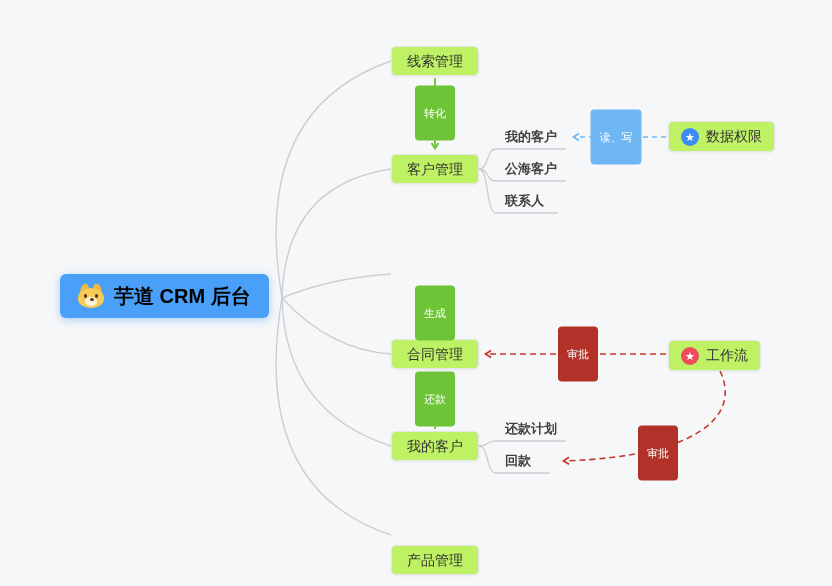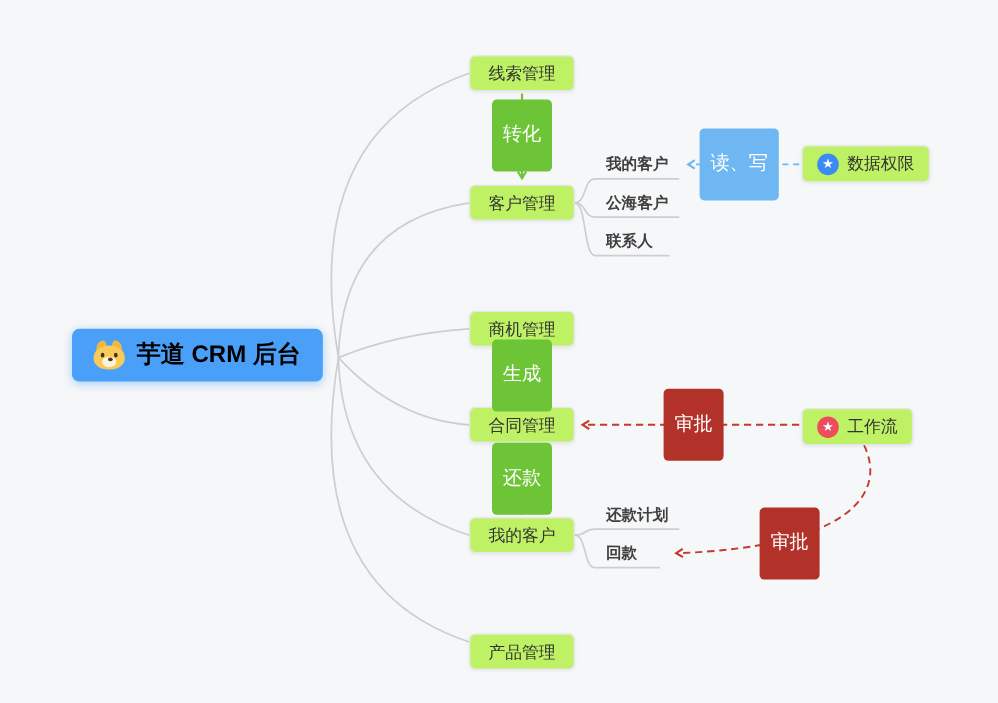--- a/index.html
+++ b/index.html
@@ -24,21 +24,21 @@
                background:var(--root_bg); border:none; border-radius:6px; padding:9px 18px;
                color:#000000; font-size:20px; font-weight:bold; line-height:1.3;
                box-shadow:0 2px 8px rgba(74,159,249,.45); }
 
   .side-node { display:inline-flex; align-items:center; gap:7px; padding:5px 12px;
                height:31px; font-size:14px; }
 
   .sub-label { position:absolute; z-index:2; font-size:13px; color:#404040; white-space:nowrap;font-weight:bold; }
 
   .badge { position:absolute; z-index:3; transform:translate(-50%,-50%); color:#fff;
-           font-size:16px; line-height:1; padding:22px 9px; border-radius:4px; white-space:nowrap; }
+           font-size:11px; line-height:1; padding:22px 9px; border-radius:4px; white-space:nowrap; }
   .badge.green { background:var(--green); }
   .badge.blue  { background:var(--blue);text-align:right; }
   .badge.red   { background:var(--red_badge); }
 
   .star-circle { width:18px; height:18px; border-radius:50%; color:#fff; font-size:11px;
                  line-height:18px; text-align:center; flex:0 0 auto; }
   .star-circle.blue { background:var(--star_blue); }
   .star-circle.red  { background:var(--star_red); }
 
   
@@ -118,24 +118,23 @@
         <span class="snout"></span>
       <span class="eye l"></span>
         <span class="eye r"></span>
         <span class="nose"></span>
     </span>
     <span>芋道 CRM 后台</span>
   </div>
 
   <div class="node module" style="top:46px">线索管理</div>
   <div class="node module" style="top:154px">客户管理</div>
-  <div class="node module" style="top:259px">商机管理</div>
   <div class="node module" style="top:339px">合同管理</div>
   <div class="node module" style="top:431px">我的客户</div>
-  <div class="node module" style="top:528px">产品管理</div>
+  <div class="node module" style="top:545px">产品管理</div>
 
   <span class="sub-label" style="left:505px; top:128px">我的客户</span>
   <span class="sub-label" style="left:505px; top:160px">公海客户</span>
   <span class="sub-label" style="left:505px; top:192px">联系人</span>
 
   <span class="sub-label" style="left:505px; top:420px">还款计划</span>
   <span class="sub-label" style="left:505px; top:452px">回款</span>
 
   <div class="node side-node" style="left:668px; top:121px">
     <span class="star-circle blue">★</span>

